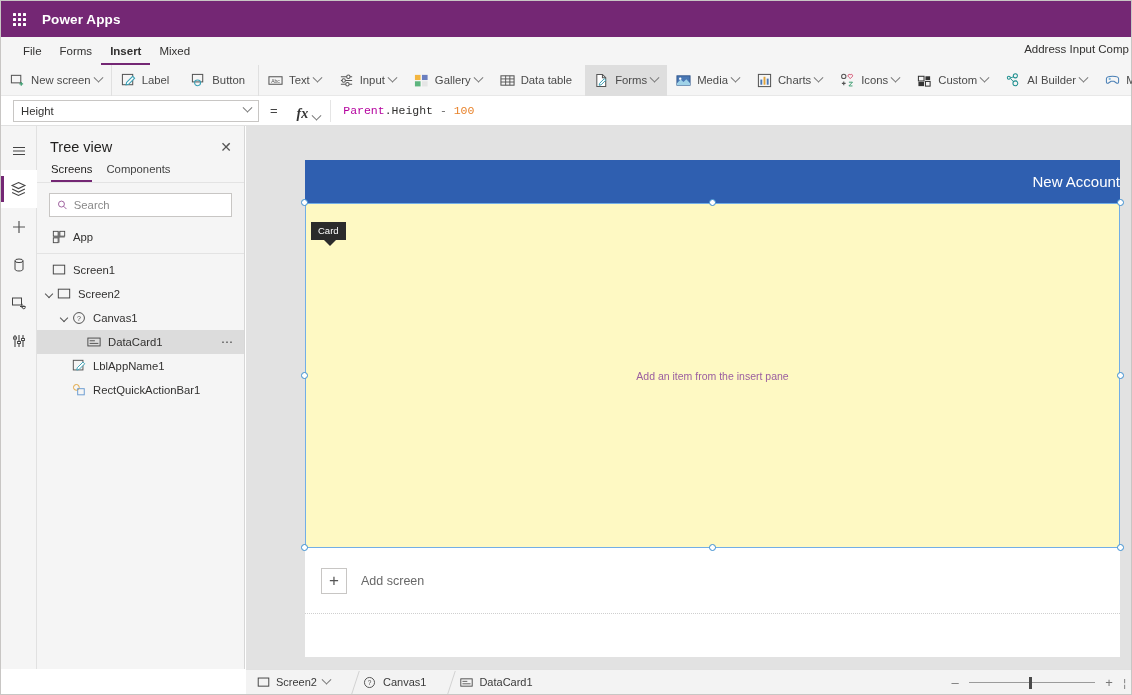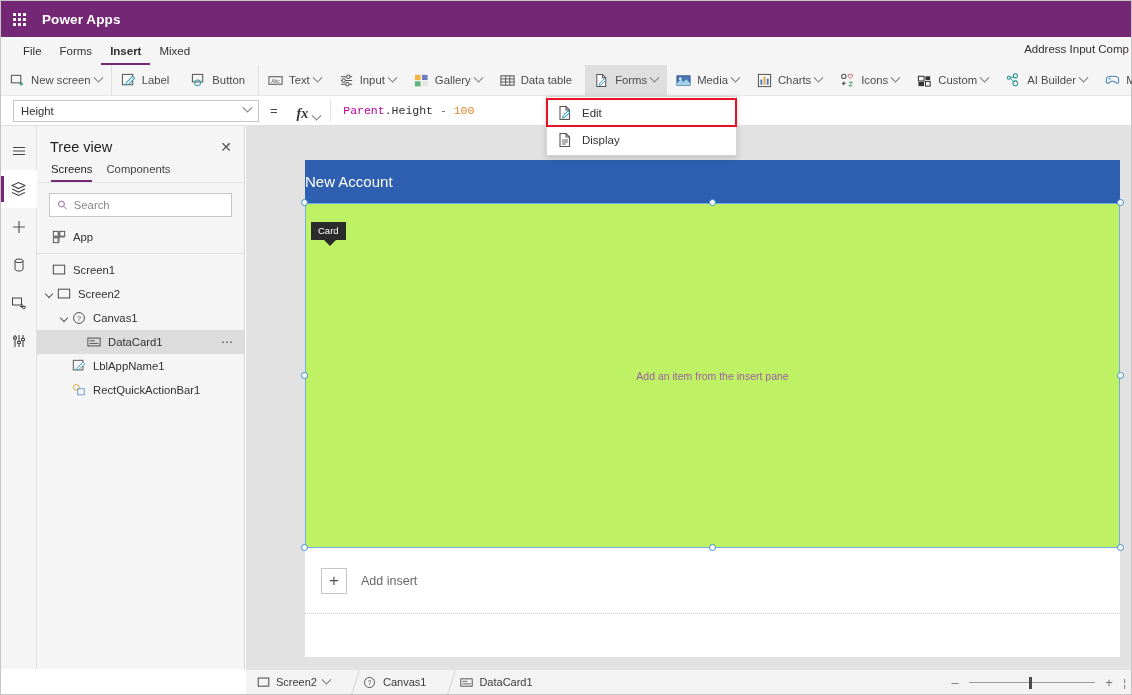--- a/index.html
+++ b/index.html
@@ -201,39 +201,39 @@
     position: absolute; left: 245px; top: 125px; width: 885px; height: 543px;
     background: #e2e2e2; overflow: hidden;
   }
   .appcanvas {
     position: absolute; left: 59px; top: 34px; width: 815px; height: 497px;
     background: #ffffff;
   }
   .titlebar {
     position: absolute; left: 0; top: 0; width: 815px; height: 43px;
     background: #2f5fb0;
-    display: flex; align-items: center; justify-content: flex-start;
+    display: flex; align-items: center; justify-content: flex-end;
   }
   .titlebar span { color: #ffffff; font-size: 15px; }
   .cardtip {
     position: absolute; left: 6px; top: 62px;
     background: #2b2b2b; color: #ffffff;
     font-size: 9.5px; padding: 3px 7px 4px 7px;
     z-index: 12;
   }
   .cardtip::after {
     content: ""; position: absolute; left: 13px; bottom: -6px;
     width: 0; height: 0;
     border-left: 6px solid transparent; border-right: 6px solid transparent;
     border-top: 6px solid #2b2b2b;
   }
   .cardsel {
     position: absolute; left: 0; top: 43px; width: 815px; height: 345px;
     border: 1.5px solid #72aee6;
-    background: #bef264;
+    background: #fef9c3;
   }
   .cardhint {
     position: absolute; left: 0; top: 0; width: 100%; height: 100%;
     display: flex; align-items: center; justify-content: center;
     color: #9b5fa0; font-size: 10.5px;
   }
   .handle {
     position: absolute; width: 7px; height: 7px; border-radius: 50%;
     background: #ffffff; border: 1.4px solid #3b8ed0; z-index: 15;
   }
@@ -484,42 +484,20 @@
       <span class="chev"></span>
     </div>
     <div class="eq">=</div>
     <div class="fxbox">
       <span class="fx">fx</span>
       <span class="chev"></span>
     </div>
     <div class="formula"><span class="tok-obj">Parent</span><span class="tok-prop">.Height</span>&nbsp;<span class="tok-op">-</span>&nbsp;<span class="tok-num">100</span></div>
   </div>
 
-  <div class="formsmenu">
-    <div class="fmi highlight">
-      <span class="ic">
-        <svg width="16" height="16" viewBox="0 0 16 16">
-            <path d="M3 1.5h6l3.5 3.5v9.5H3z" fill="#fff" stroke="#555" stroke-width="1.1"></path>
-            <path d="M9 1.5V5h3.5" fill="none" stroke="#555" stroke-width="1.1"></path>
-            <path d="M6 11l5-5 1.6 1.6-5 5-2.1.5z" fill="#fff" stroke="#3aa0b5" stroke-width="1.05"></path>
-          </svg>
-      </span>
-      <span>Edit</span>
-    </div>
-    <div class="fmi">
-      <span class="ic">
-        <svg width="16" height="16" viewBox="0 0 16 16">
-            <path d="M3 1.5h6l3.5 3.5v9.5H3z" fill="#fff" stroke="#555" stroke-width="1.1"></path>
-            <path d="M9 1.5V5h3.5" fill="none" stroke="#555" stroke-width="1.1"></path>
-            <path d="M5 8h6M5 10h6M5 12h4" stroke="#555" stroke-width="0.9"></path>
-          </svg>
-      </span>
-      <span>Display</span>
-    </div>
-  </div>
 
   <div class="rail">
     <div class="rail-btn">
       <svg width="16" height="16" viewBox="0 0 16 16">
           <path d="M2 4.5h12M2 8h12M2 11.5h12" stroke="#444" stroke-width="1.2"></path>
         </svg>
     </div>
     <div class="rail-btn sel">
       <svg width="17" height="17" viewBox="0 0 16 16">
           <path d="M8 1.5l6 2.8-6 2.8-6-2.8z" fill="none" stroke="#444" stroke-width="1"></path>
@@ -672,21 +650,21 @@
       <div class="handle" style="left:404px; top:39px;"></div>
       <div class="handle" style="left:812px; top:39px;"></div>
       <div class="handle" style="left:-4px;  top:212px;"></div>
       <div class="handle" style="left:812px; top:212px;"></div>
       <div class="handle" style="left:-4px;  top:384px;"></div>
       <div class="handle" style="left:404px; top:384px;"></div>
       <div class="handle" style="left:812px; top:384px;"></div>
 
       <div class="addsection">
         <div class="plusbox">+</div>
-        <span class="as-lbl">Add insert</span>
+        <span class="as-lbl">Add screen</span>
       </div>
 
     </div>
   </div>
 
   <div class="statusbar">
     <div class="crumb">
       <span class="cic">
         <svg width="13" height="13" viewBox="0 0 16 16">
             <rect x="1.5" y="2.5" width="13" height="10" fill="none" stroke="#444" stroke-width="1.2"></rect>

